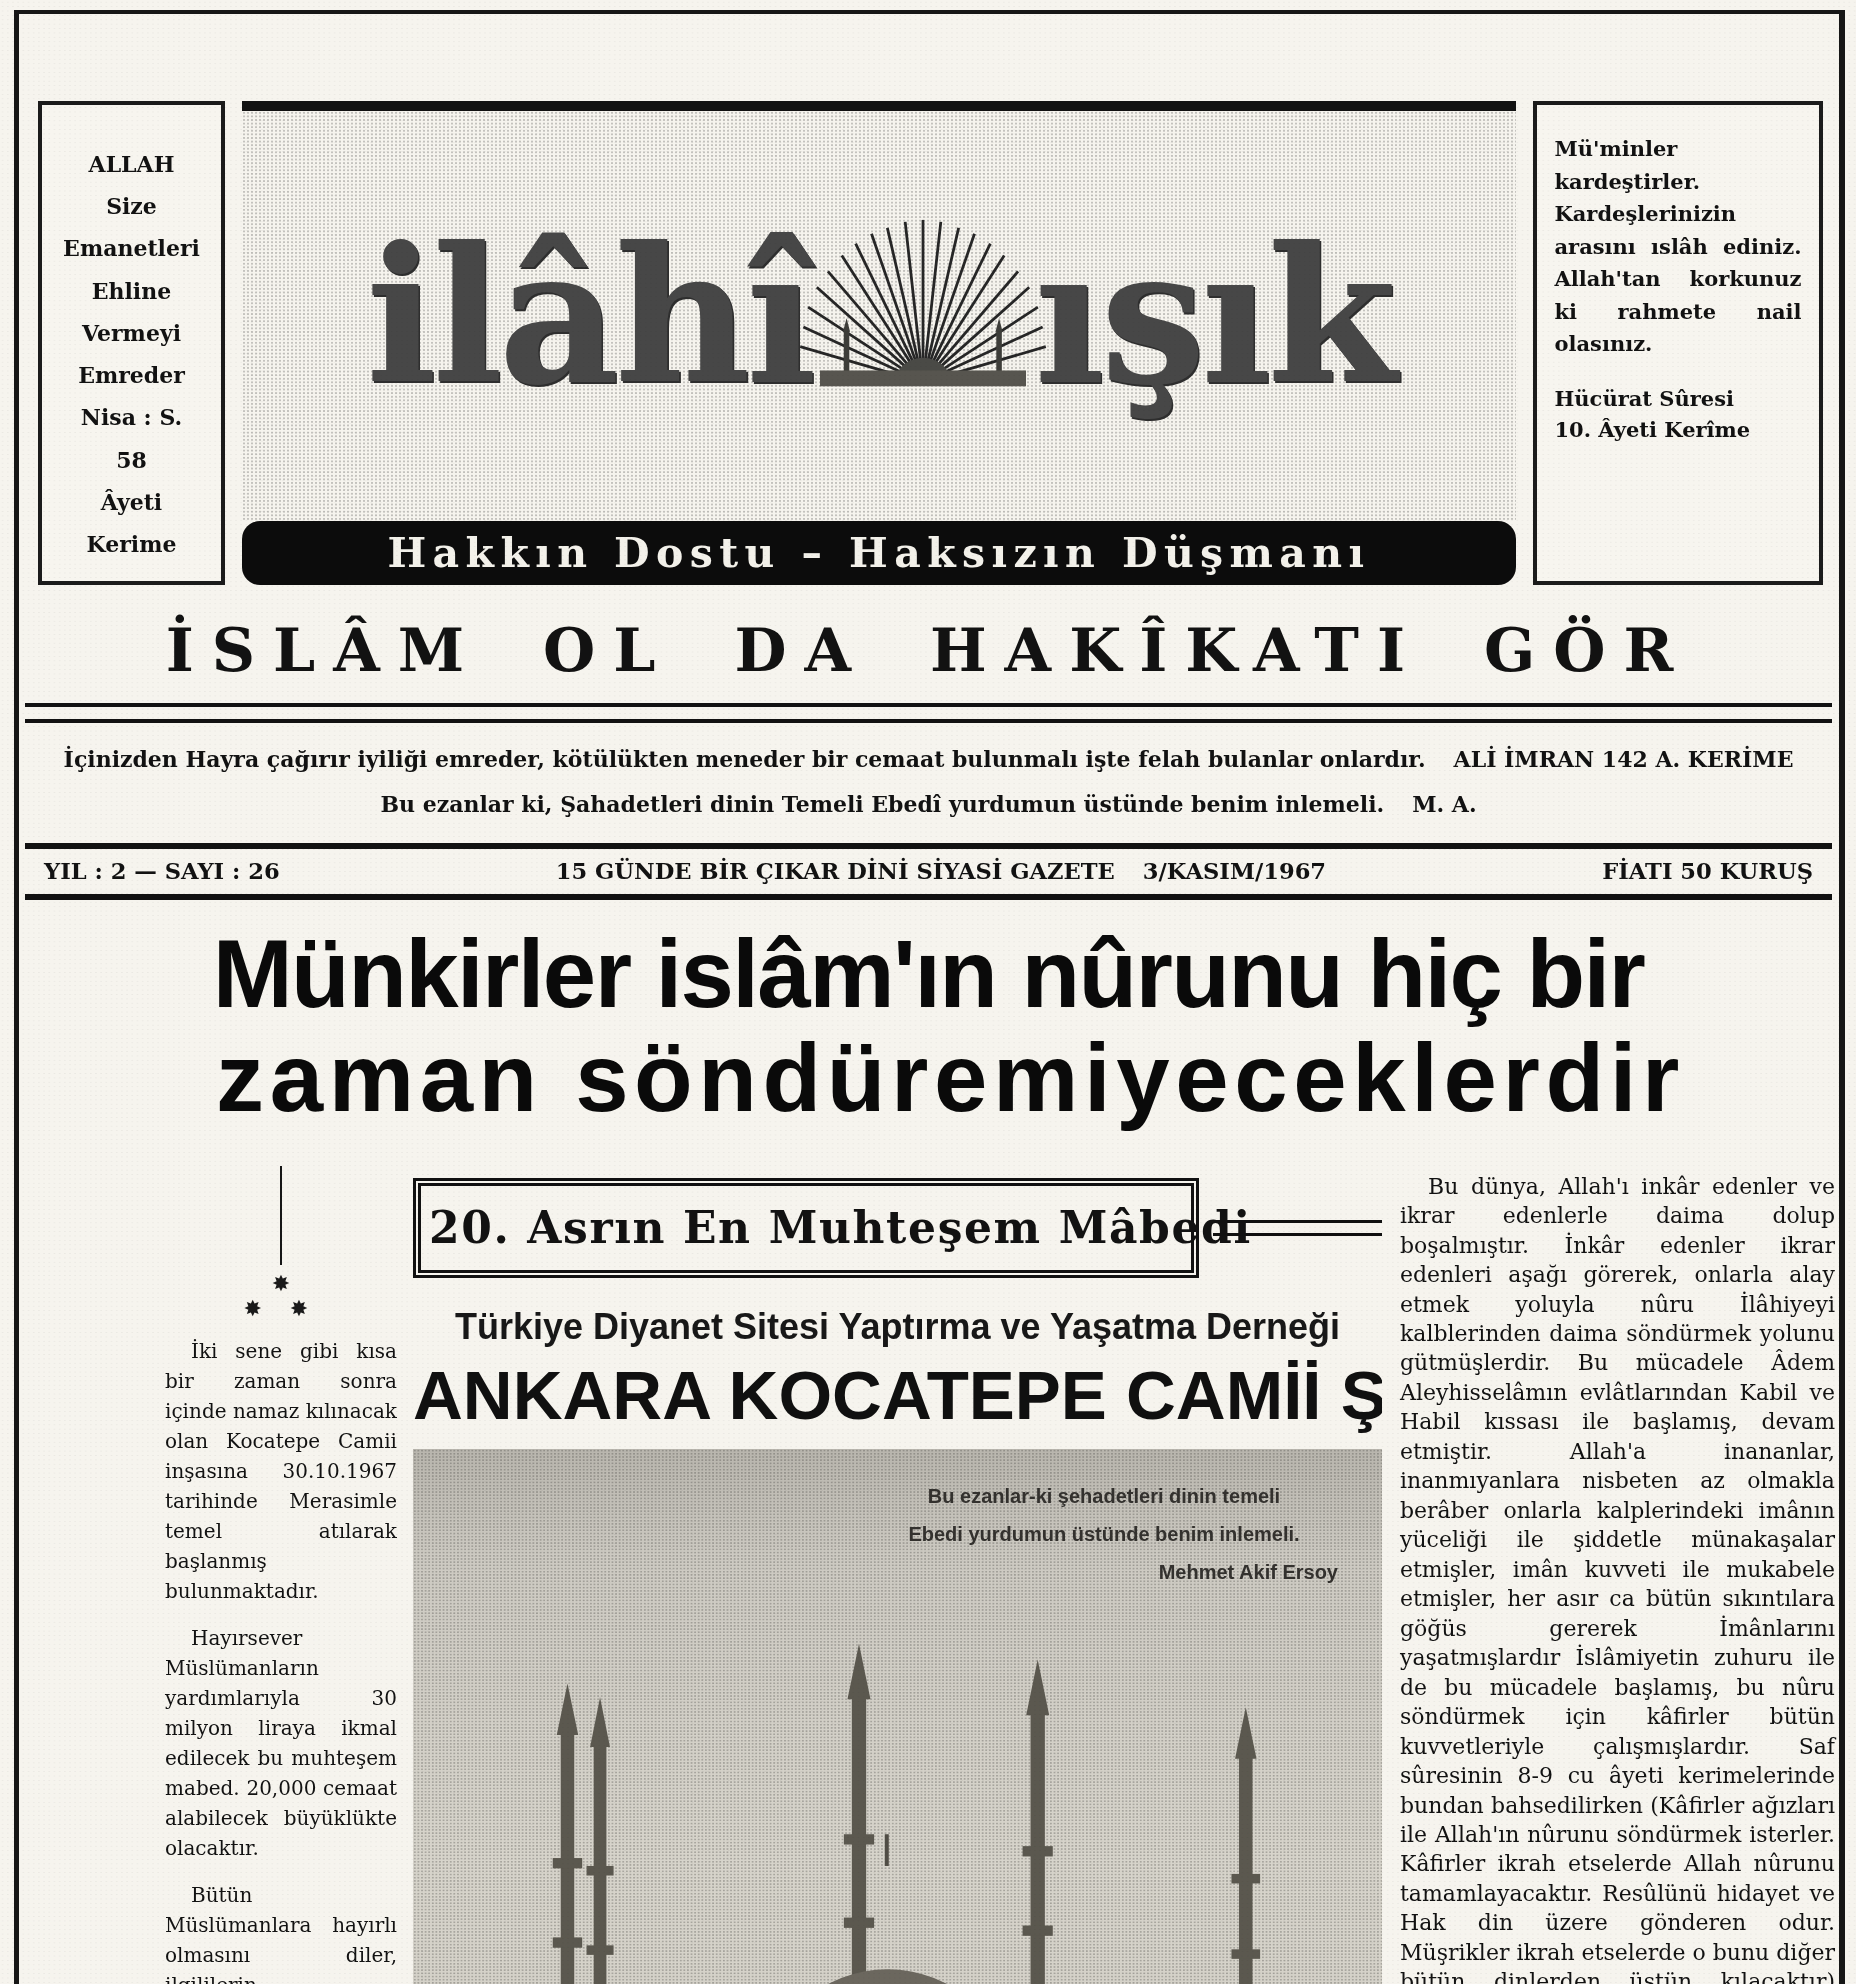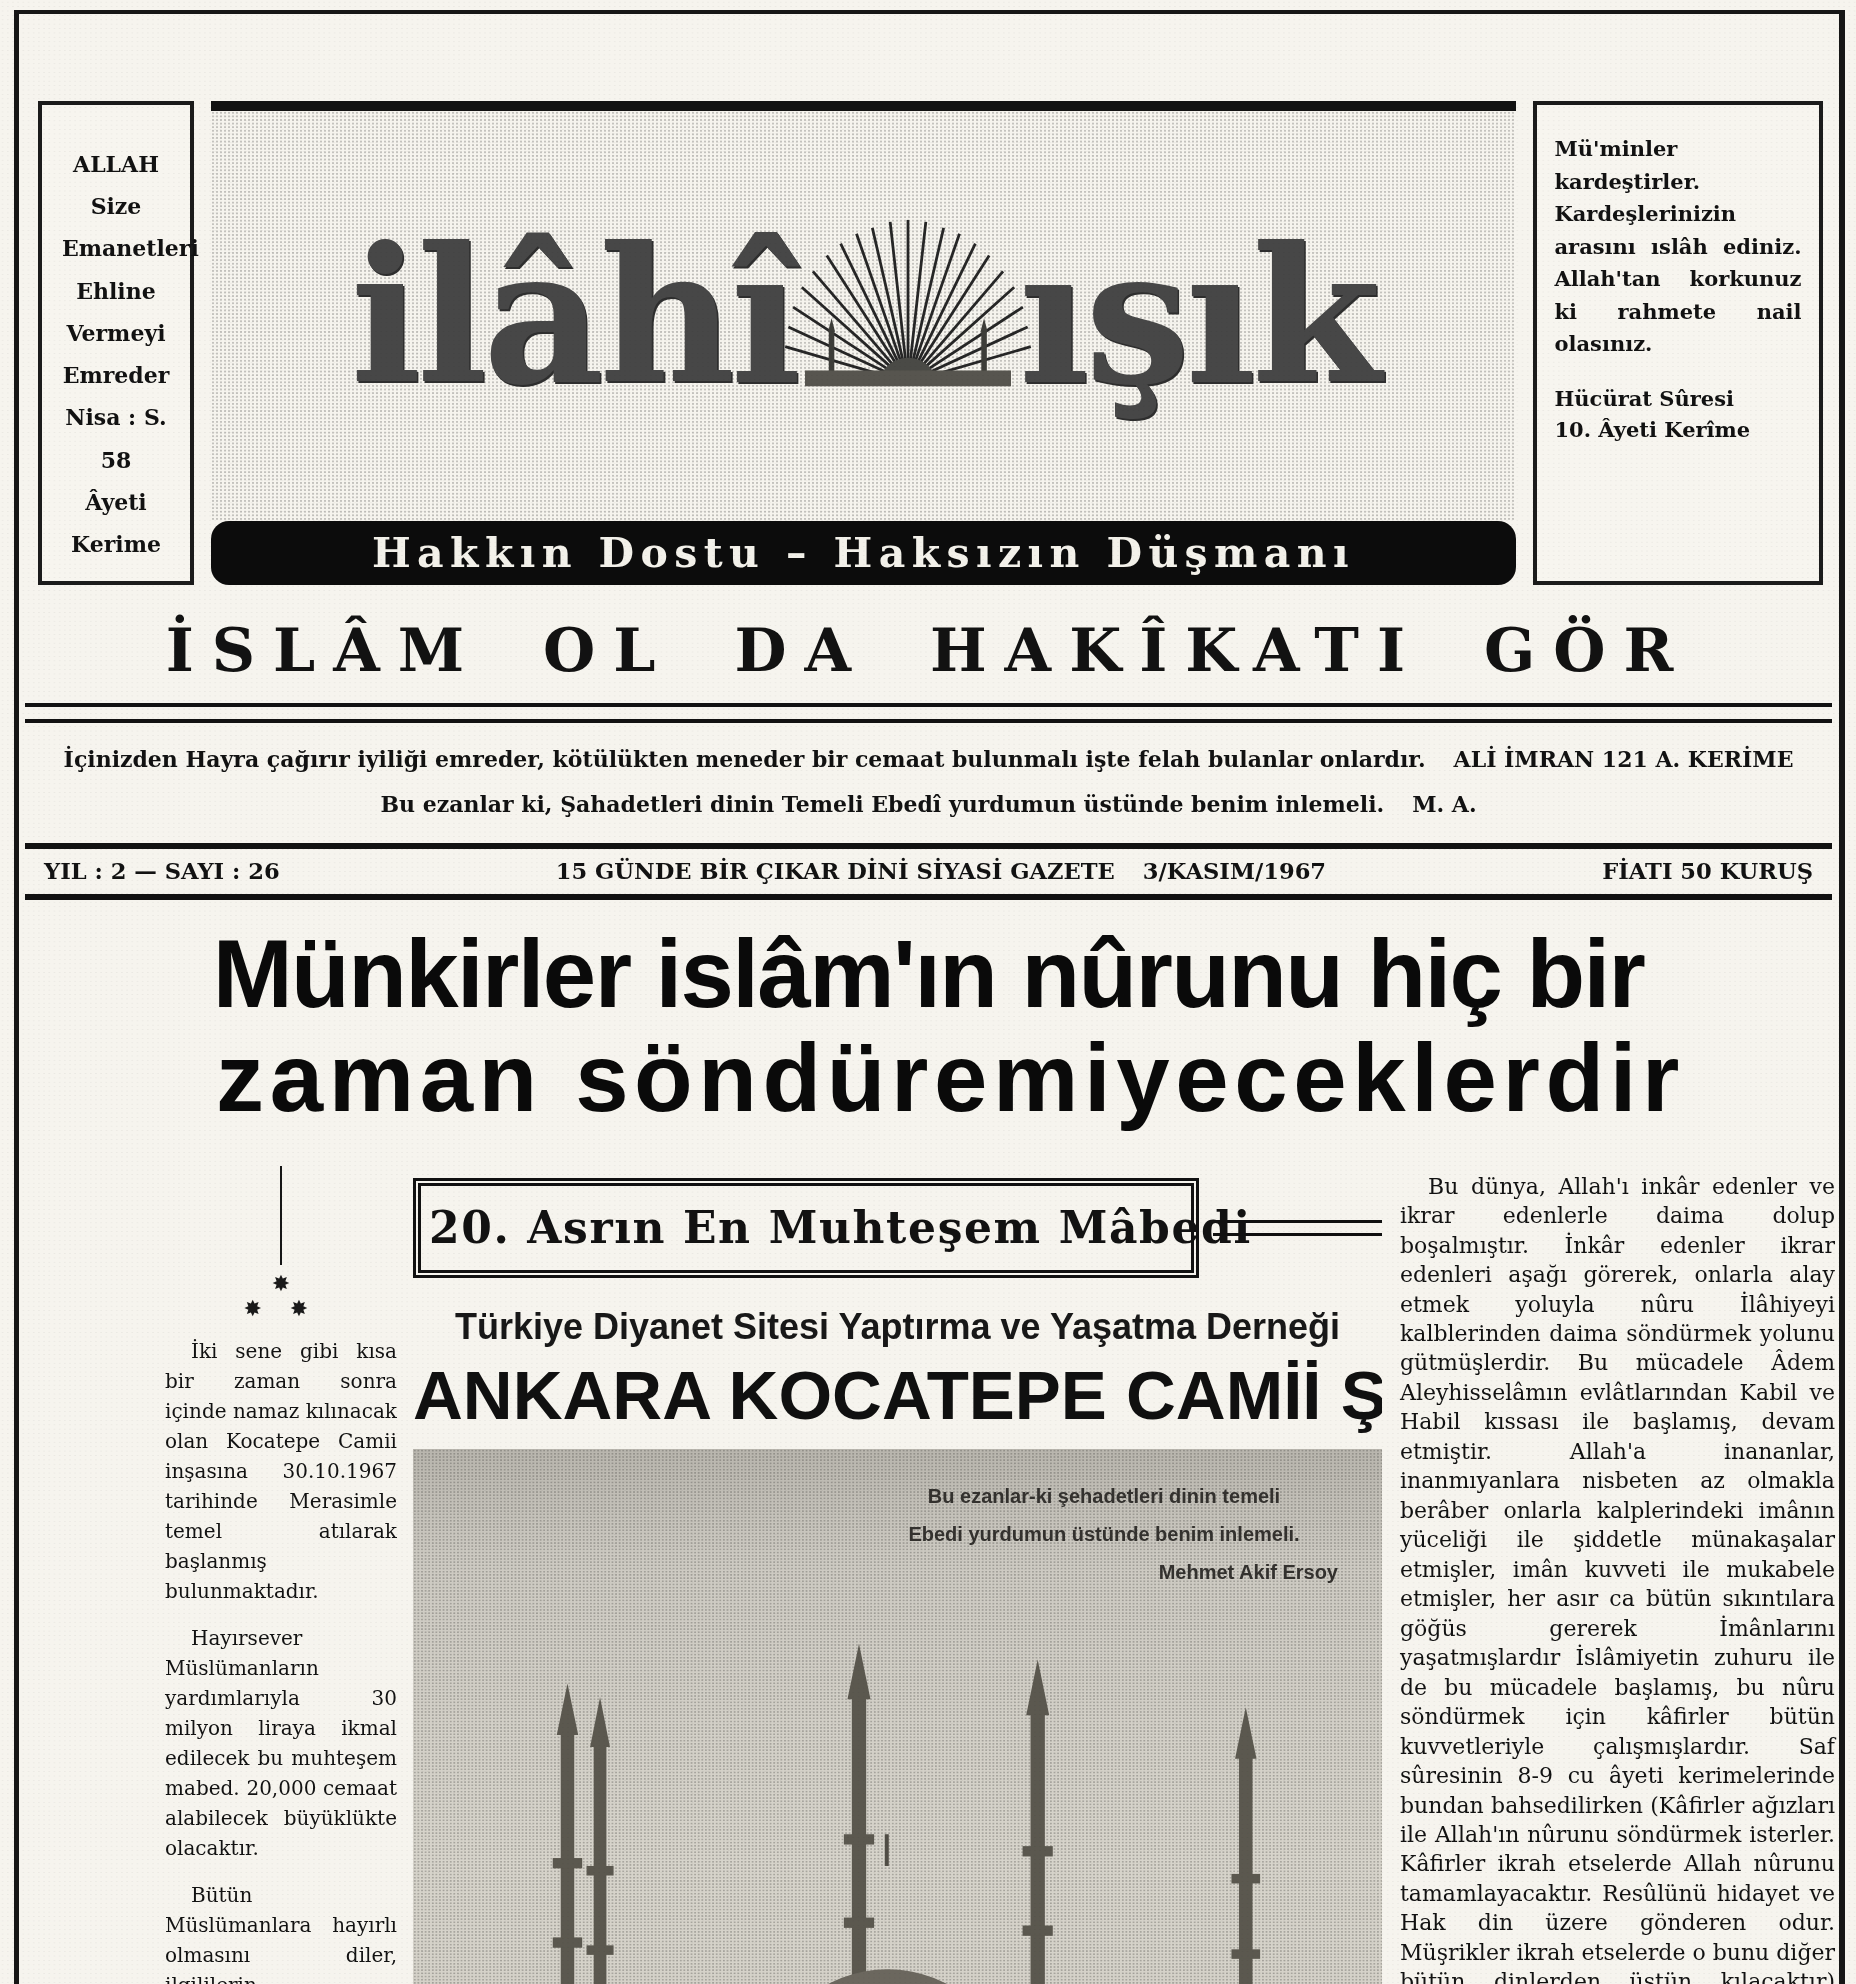--- a/index.html
+++ b/index.html
@@ -12,21 +12,21 @@
     content:"";position:absolute;inset:0;pointer-events:none;z-index:50;
     background-image:radial-gradient(rgba(20,20,20,.14) 0.6px, transparent 0.8px);
     background-size:5.2px 4.4px;opacity:.35;
   }
   .frame{position:absolute;top:10.3px;left:13.5px;right:12px;bottom:0;
     border-left:5.6px solid #161616;border-top:4.8px solid #161616;border-right:6.4px solid #161616;
     pointer-events:none;z-index:40;}
   
   .header{display:flex;align-items:stretch;gap:16.7px;margin:101px 34px 0 38px;}
   .side-box{border:4.4px solid #1b1b1b;background:#f7f5ef;box-sizing:border-box;}
-  .left-box{width:156px;padding:38px 20px 16px;text-align:center;font-weight:bold;
+  .left-box{width:187px;padding:38px 20px 16px;text-align:center;font-weight:bold;
     font-size:22px;line-height:1.92;flex:none;}
   .right-box{width:290px;padding:28px 17.5px 12px;flex:none;font-weight:bold;
     font-size:21px;line-height:1.55;text-align:justify;}
   .right-box .src{margin-top:22px;text-align:left;line-height:1.5;}
   .masthead{flex:1;min-width:0;display:flex;flex-direction:column;position:relative;}
   .mast-top-bar{height:10.3px;background:#121212;}
   .mast-title{position:relative;flex:1;display:flex;align-items:center;justify-content:center;overflow:hidden;}
   .mast-title::before{content:"";position:absolute;inset:0;
     background-image:radial-gradient(rgba(25,25,25,.5) 0.8px, transparent 1px);
     background-size:4px 3.6px;opacity:.45;}
@@ -154,21 +154,21 @@
       <div>Hücürat Sûresi</div>
       <div>10. Âyeti Kerîme</div>
     </div>
   </div>
 </div>
 
 <div class="slogan">İSLÂM OL DA HAKÎKATI GÖR</div>
 <div class="dbl-rule"></div>
 
 <div class="verse verse1">
-  <span>İçinizden Hayra çağırır iyiliği emreder, kötülükten meneder bir cemaat bulunmalı işte felah bulanlar onlardır.</span><span class="vref">ALİ İMRAN 121 A. KERİME</span>
+  <span>İçinizden Hayra çağırır iyiliği emreder, kötülükten meneder bir cemaat bulunmalı işte felah bulanlar onlardır.</span><span class="vref">ALİ İMRAN 142 A. KERİME</span>
 </div>
 <div class="verse verse2">
   <span>Bu ezanlar ki, Şahadetleri dinin Temeli Ebedî yurdumun üstünde benim inlemeli.</span><span class="vref">M. A.</span>
 </div>
 
 <div class="rule-thick"></div>
 
 <div class="dateline">
   <span>YIL : 2 — SAYI : 26</span>
   <span class="mid">

